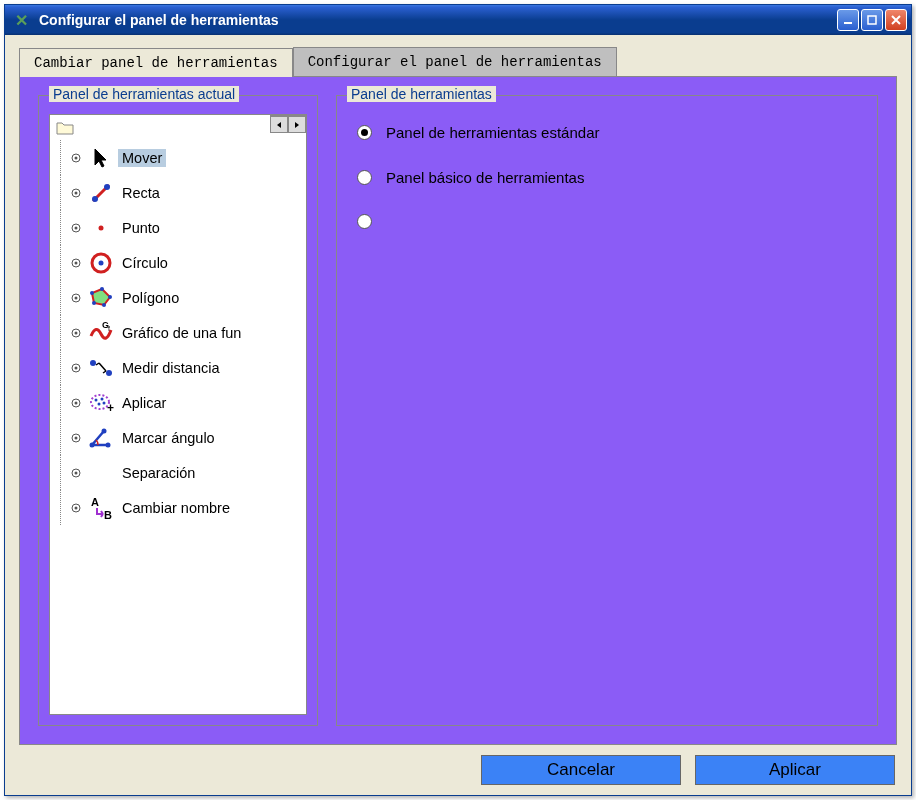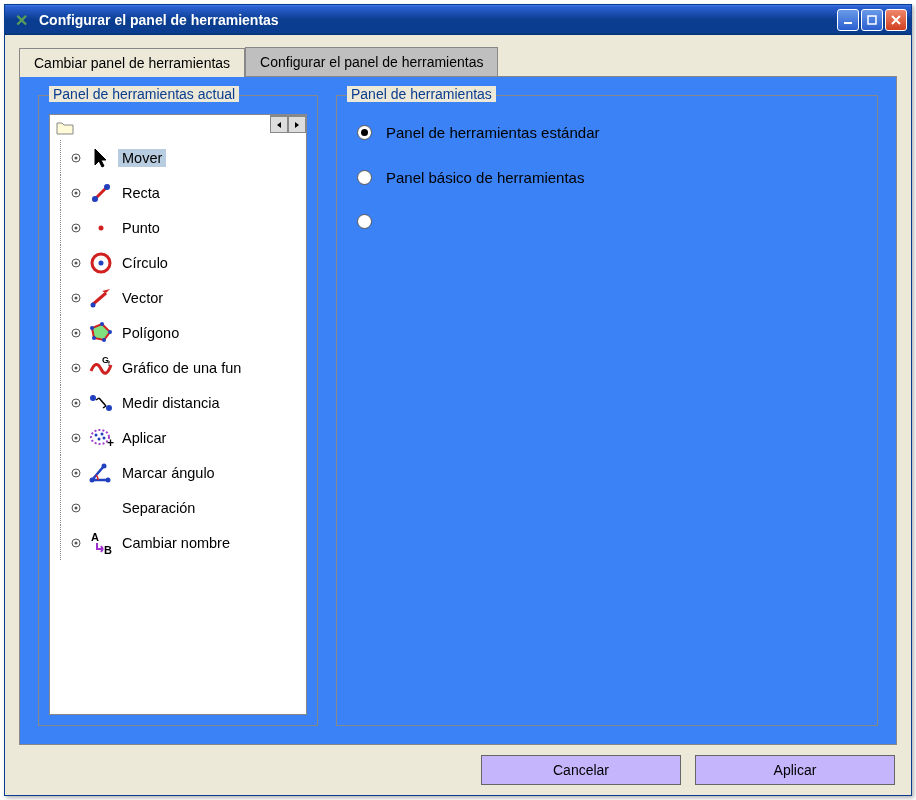--- a/index.html
+++ b/index.html
@@ -12,25 +12,25 @@
 .titlebar .title { flex: 1; font-weight: bold; font-size: 14px; }
 .titlebar .btns { display: flex; gap: 2px; }
 .titlebar .btn { width: 22px; height: 22px; border: 1px solid #fff; border-radius: 3px; display: flex; align-items: center; justify-content: center; cursor: pointer; }
 .titlebar .btn.min, .titlebar .btn.max { background: linear-gradient(to bottom, #6a9ae8, #2a5fd0); }
 .titlebar .btn.close { background: linear-gradient(to bottom, #f0866a, #d04020); }
 .titlebar .btn svg { width: 12px; height: 12px; }
 
 .content { flex: 1; padding: 12px 14px 10px 14px; display: flex; flex-direction: column; }
 
 .tabs { display: flex; position: relative; z-index: 2; }
-.tab { padding: 6px 14px; border: 1px solid #888; border-bottom: none; background: #bfbfbf; font-size: 14px; cursor: pointer; position: relative; }
+.tab { padding: 6px 14px; border: 1px solid #888; border-bottom: none; background: #bfbfbf; font-size: 14px; cursor: pointer; position: relative; font-family: Liberation Mono, monospace; }
 .tab.active { background: #ece9d8; top: 1px; }
 .tab + .tab { margin-left: 0; }
 
-.tabpanel { flex: 1; border: 1px solid #888; background: #3b82f6; padding: 18px; display: flex; gap: 18px; }
+.tabpanel { flex: 1; border: 1px solid #888; background: #8b5cf6; padding: 18px; display: flex; gap: 18px; }
 
 .fieldset { border: 1px solid #888; padding: 14px 10px 10px 10px; position: relative; }
 .fieldset .legend { position: absolute; top: -10px; left: 10px; background: #ece9d8; padding: 0 4px; color: #0a3d8f; font-size: 14px; }
 
 .left-fs { width: 280px; display: flex; flex-direction: column; }
 .right-fs { flex: 1; }
 
 .tree-wrap { flex: 1; border: 1px solid #888; background: #fff; overflow: hidden; display: flex; flex-direction: row; margin-top: 4px; }
 .tree { flex: 1; overflow: hidden; padding: 4px 2px; }
 .folder-row { padding: 2px 4px; }
@@ -47,21 +47,21 @@
 .hscroll .sbtn { width: 18px; border: 1px solid #888; background: #ddd; display: flex; align-items: center; justify-content: center; cursor: pointer; }
 .hscroll .track { flex: 1; background: repeating-linear-gradient(45deg, #c8c8d8, #c8c8d8 2px, #b0b0c8 2px, #b0b0c8 4px); border: 1px solid #888; border-left: none; border-right: none; }
 
 .radios { padding: 14px 10px; }
 .radio-row { display: flex; align-items: center; margin-bottom: 28px; cursor: pointer; text-align: center; }
 .radio { width: 15px; height: 15px; border-radius: 50%; border: 1px solid #555; background: #fff; margin-right: 14px; display: flex; align-items: center; justify-content: center; flex-shrink: 0; }
 .radio.checked::after { content: ""; width: 7px; height: 7px; border-radius: 50%; background: #000; }
 .radio-label { font-size: 15px; }
 
 .buttons { display: flex; justify-content: flex-end; gap: 14px; padding: 10px 2px 0 0; }
-.buttons button { width: 200px; height: 30px; border: 1px solid #666; background: #c4b5fd; font-size: 14px; cursor: pointer; }
+.buttons button { width: 200px; height: 30px; border: 1px solid #666; background: #3b82f6; font-size: 17px; cursor: pointer; }
 
 </style>
 </head>
 <body>
 
 <div class="window">
   <div class="titlebar">
     <span class="app-icon">✕</span>
     <span class="title">Configurar el panel de herramientas</span>
     <div class="btns">
@@ -157,36 +157,20 @@
                 </span>
               <span class="tool-icon">
                   <svg width="26" height="26" viewBox="0 0 26 26">
                     <circle cx="13" cy="13" r="9" fill="none" stroke="#d02020" stroke-width="3"></circle>
                     <circle cx="13" cy="13" r="2.5" fill="#2040c0"></circle>
                   </svg>
                 </span>
               <span class="label">Círculo</span>
             </div>
 
-            <div class="tree-item">
-              <span class="expander">
-                  <svg width="10" height="10" viewBox="0 0 10 10">
-                    <circle cx="5" cy="5" r="4" fill="none" stroke="#555"></circle>
-                    <circle cx="5" cy="5" r="1.5" fill="#555"></circle>
-                  </svg>
-                </span>
-              <span class="tool-icon">
-                  <svg width="26" height="26" viewBox="0 0 26 26">
-                    <line x1="4" y1="20" x2="18" y2="8" stroke="#d02020" stroke-width="3"></line>
-                    <path d="M18 8 L22 4 L14 6 Z" fill="#d02020"></path>
-                    <circle cx="5" cy="20" r="2.5" fill="#2040c0"></circle>
-                  </svg>
-                </span>
-              <span class="label">Vector</span>
-            </div>
 
             <div class="tree-item">
               <span class="expander">
                   <svg width="10" height="10" viewBox="0 0 10 10">
                     <circle cx="5" cy="5" r="4" fill="none" stroke="#555"></circle>
                     <circle cx="5" cy="5" r="1.5" fill="#555"></circle>
                   </svg>
                 </span>
               <span class="tool-icon">
                   <svg width="26" height="26" viewBox="0 0 26 26">

